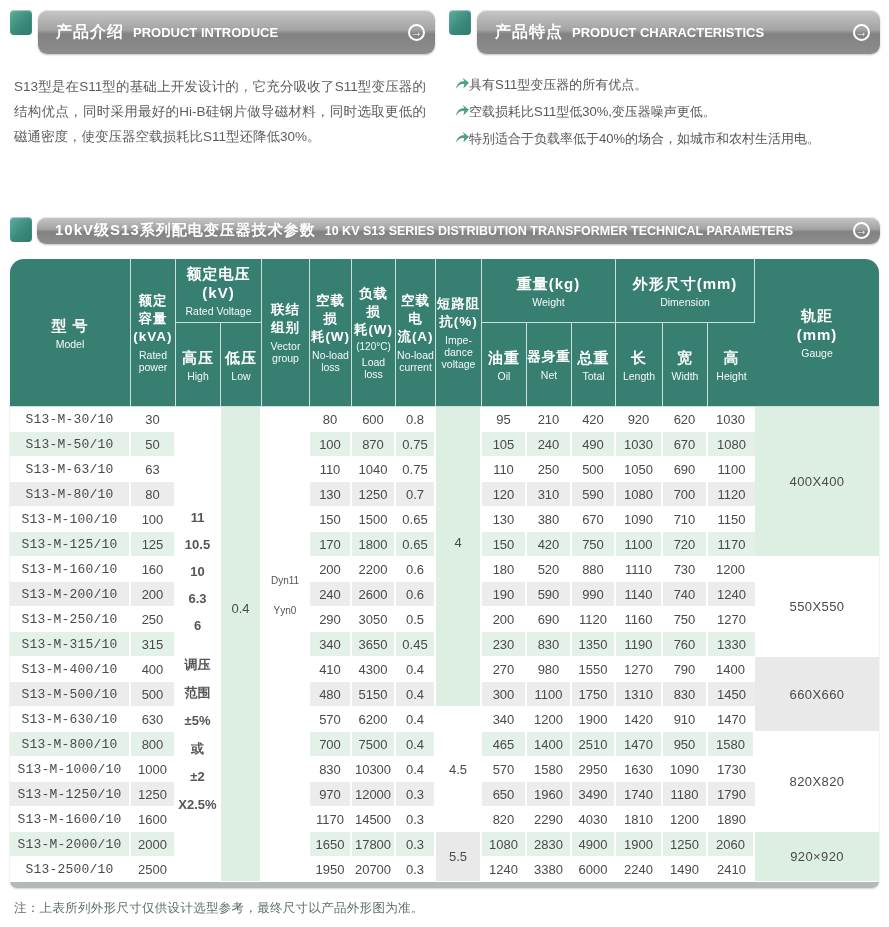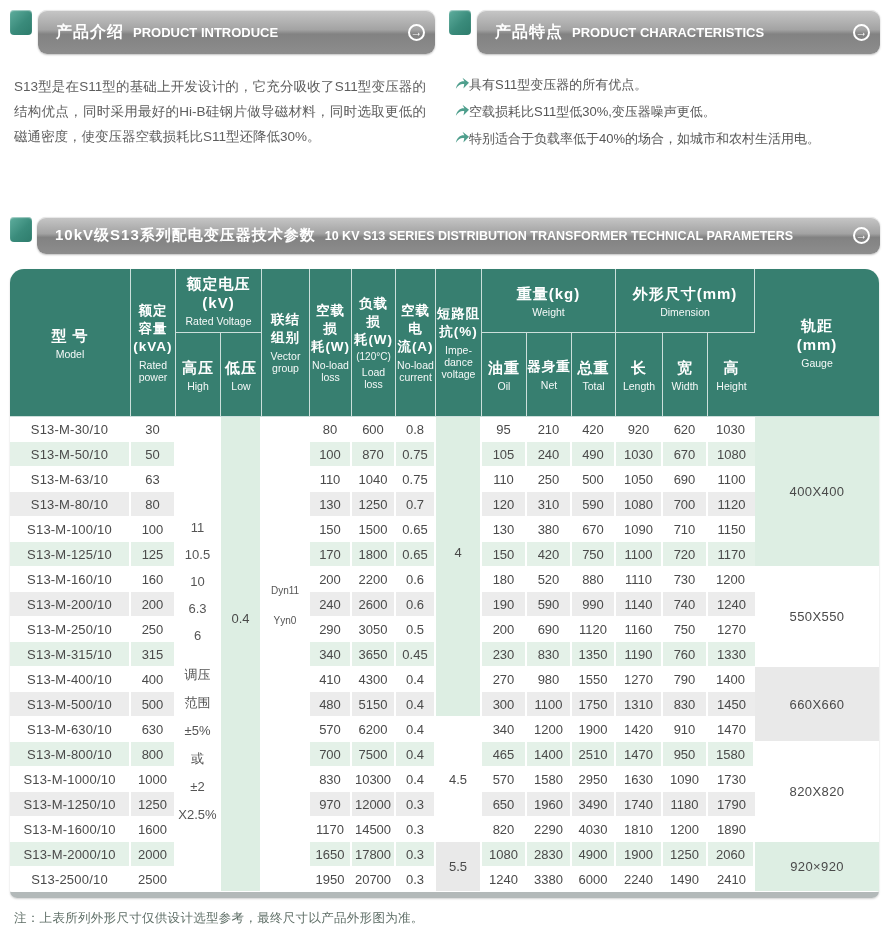--- a/index.html
+++ b/index.html
@@ -40,21 +40,21 @@
     margin:20px 0 14px 4px; width:412px;
     font-size:13.5px; line-height:25px; color:#5d5d5d; text-align:justify;
   }
   .bullets { list-style:none; margin:22px 0 0 6px; }
   .bullets li { display:flex; align-items:flex-start; margin-bottom:10px;
     font-size:13px; line-height:17px; color:#565656; }
   .b-ico { flex:0 0 14px; margin-top:1px; }
 
   
   .section-row { display:flex; gap:5px; margin-top:25px; }
-  .section-row .pill { height:37px; }
+  .section-row .pill { height:27px; }
   .section-row .zh { font-size:15px; }
   .section-row .en { font-size:12.5px; }
 
   
   .tbl-wrap {
     margin-top:15px; width:869px;
     border-radius:14px 14px 7px 7px; overflow:hidden;
     border-bottom:6px solid #b3b9b9;
     box-shadow: 0 1px 2px rgba(0,0,0,.18);
   }
@@ -78,22 +78,22 @@
     height:25px; font-size:13px; color:#4a4a4a;
     border-right:2px solid #fff; border-bottom:1px solid #fff;
     overflow:hidden;
   }
   tbody td:last-child { border-right:none; }
   td.row-green { background:#e4f1e8; }
   td.row-gray  { background:#ececec; }
   td.bg-green  { background:#ddeee3; }
   td.bg-gray   { background:#e9e9e9; }
   td.bg-white  { background:#fff; }
-  td.c-model { letter-spacing:.2px; }
-  td.c-hv { vertical-align:middle; padding-top:34px; color:#555; }
+  td.c-model { letter-spacing:.2px;font-family:Liberation Mono, monospace; }
+  td.c-hv { vertical-align:middle; padding-top:34px; color:#555;font-weight:bold; }
   .hv-vals { line-height:27px; font-size:13px; }
   .hv-note { line-height:28px; font-size:13px; margin-top:12px; }
   td.c-lv { padding-bottom:72px; }
   td.c-vg { padding-bottom:96px; font-size:10px; line-height:30px; color:#555; }
   td.c-imp-first { padding-bottom:28px; }
   td.c-gauge { letter-spacing:.4px; }
 
   .note { margin:12px 0 0 4px; font-size:12.5px; color:#5e6e66; letter-spacing:.3px;font-family:Liberation Mono, monospace; }
 </style>
 </head>

